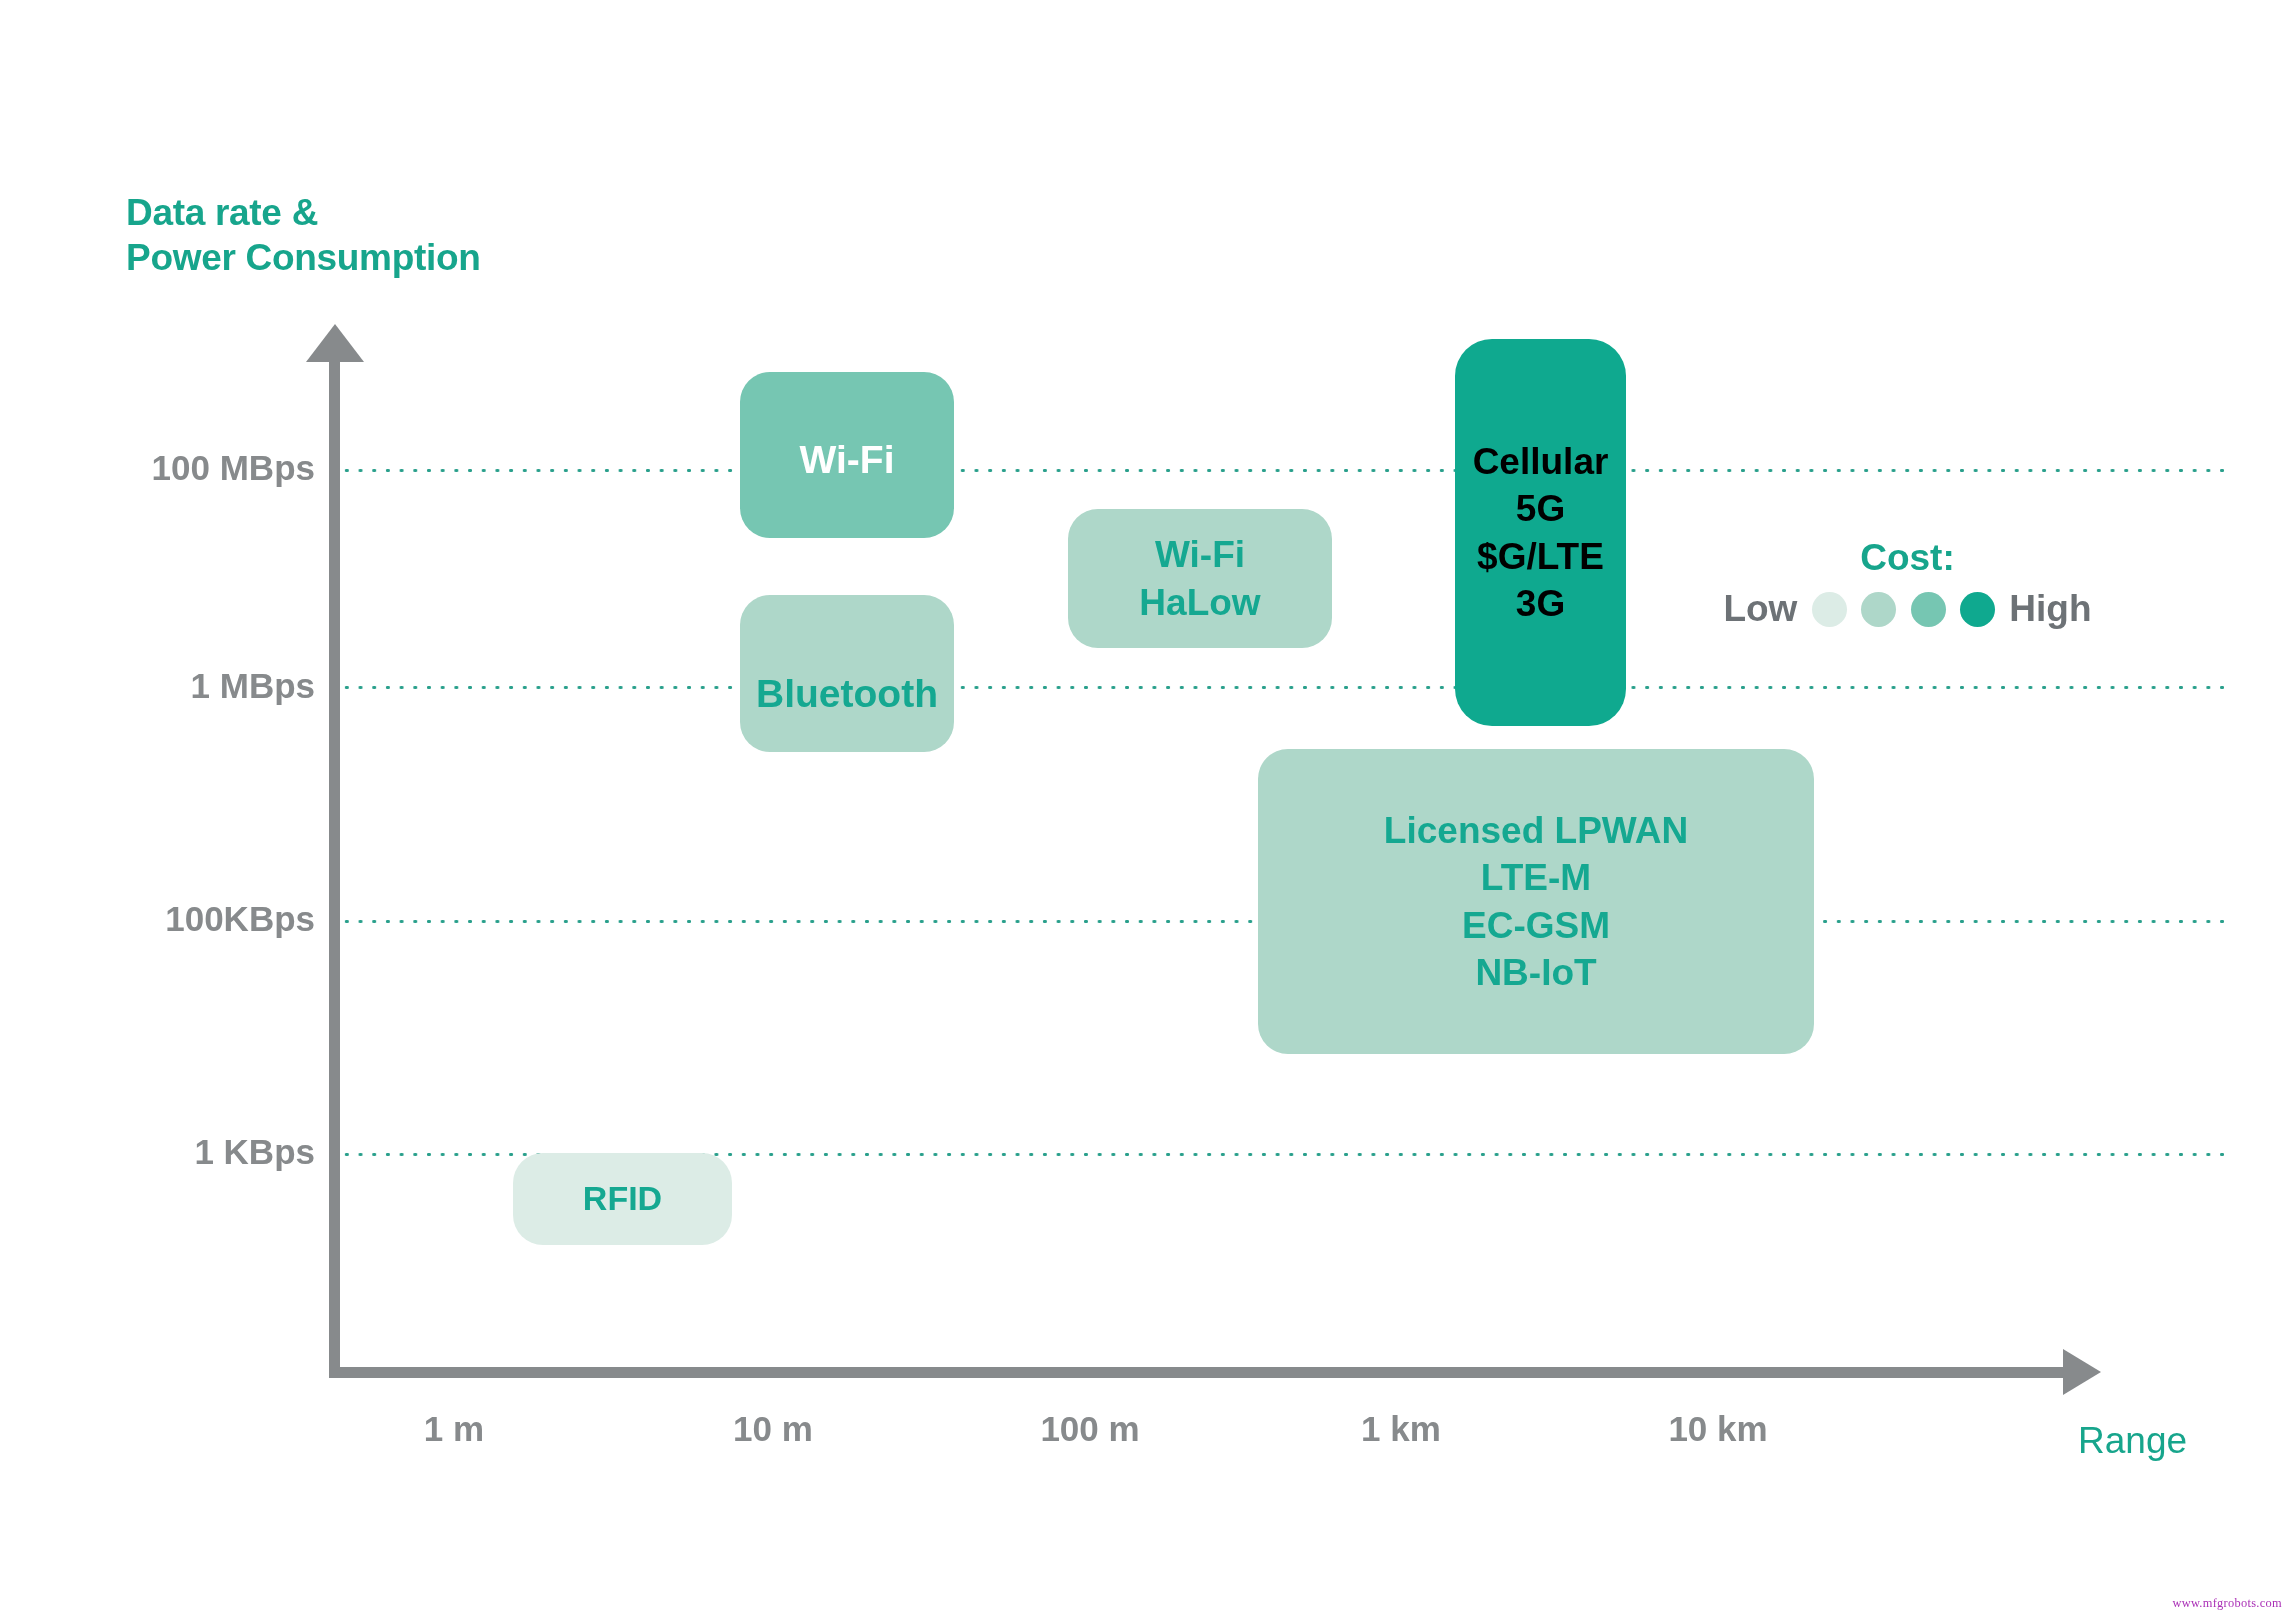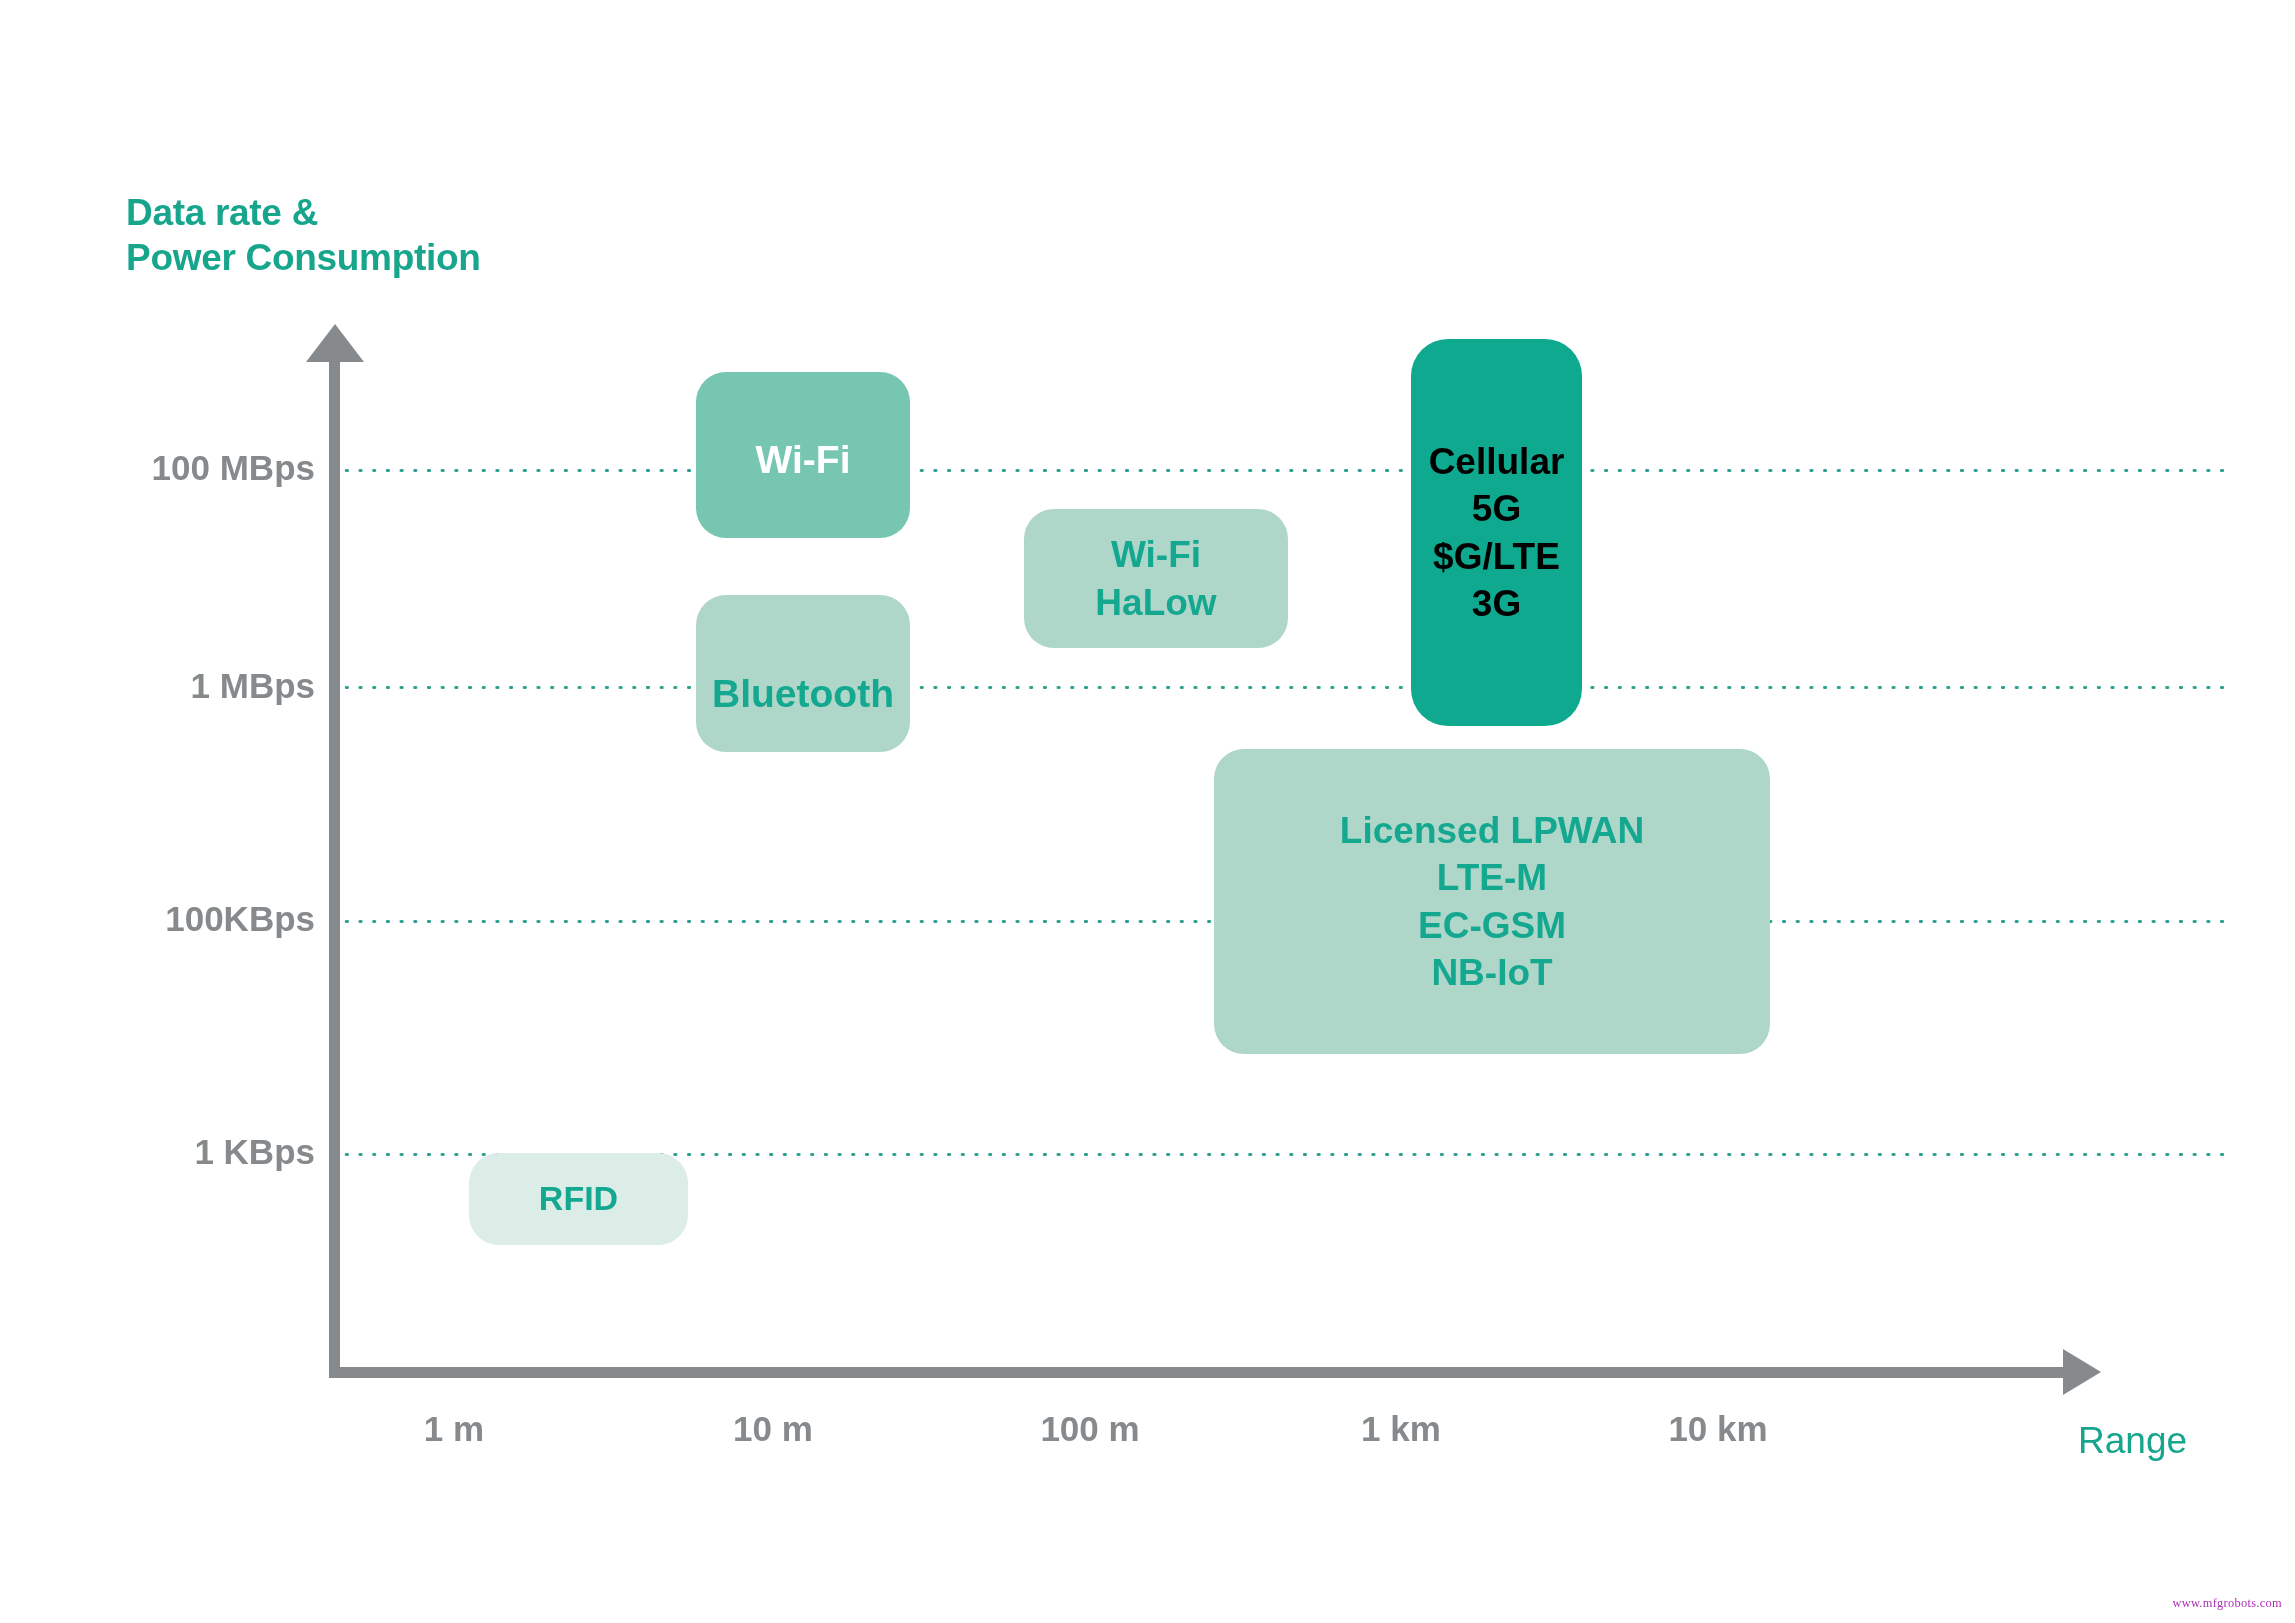--- a/index.html
+++ b/index.html
@@ -60,20 +60,21 @@
     color:#878a8c;font-weight:bold;font-size:35px;
     text-align:center;white-space:nowrap;transform:translateX(-50%);
   }
 
   
   .tbox{
     position:absolute;border-radius:30px;
     display:flex;flex-direction:column;align-items:center;justify-content:center;
     text-align:center;font-weight:bold;line-height:1.28;
     box-sizing:border-box;
+    margin-left:44px;
   }
   .tbox .ln{display:block;white-space:nowrap;}
 
   
   .cost-1{background:#dcece6;color:#15a891;}
   .cost-2{background:#aed7c9;color:#15a891;}
   .cost-3{background:#76c6b2;color:#ffffff;}
   .cost-4{background:#0fa98f;color:#000000;}
 
   
@@ -154,17 +155,30 @@
   </div>
 
   <div class="tbox cost-2" style="left:1214px;top:749px;width:556px;height:305px;font-size:37px;">
     <span class="ln">Licensed LPWAN</span>
     <span class="ln">LTE-M</span>
     <span class="ln">EC-GSM</span>
     <span class="ln">NB-IoT</span>
   </div>
 
 
+  <div class="legend">
+    <div class="legend-title">Cost:</div>
+    <div class="legend-row">
+      <span class="lw">Low</span>
+      <span class="dots">
+        <span class="dot" style="background:#dcece6;"></span>
+        <span class="dot" style="background:#aed7c9;"></span>
+        <span class="dot" style="background:#76c6b2;"></span>
+        <span class="dot" style="background:#0fa98f;"></span>
+      </span>
+      <span class="lw">High</span>
+    </div>
+  </div>
 
   <div class="watermark">www.mfgrobots.com</div>
 
 </div>
 
 
 </body></html>

